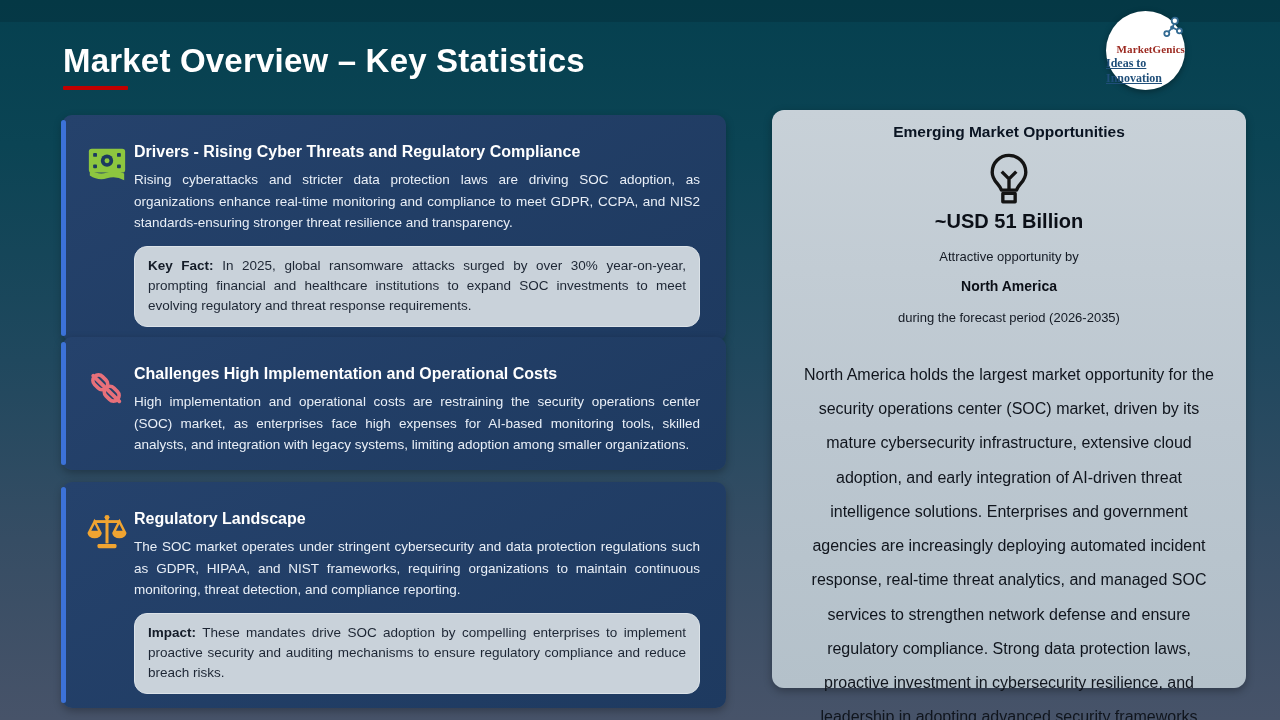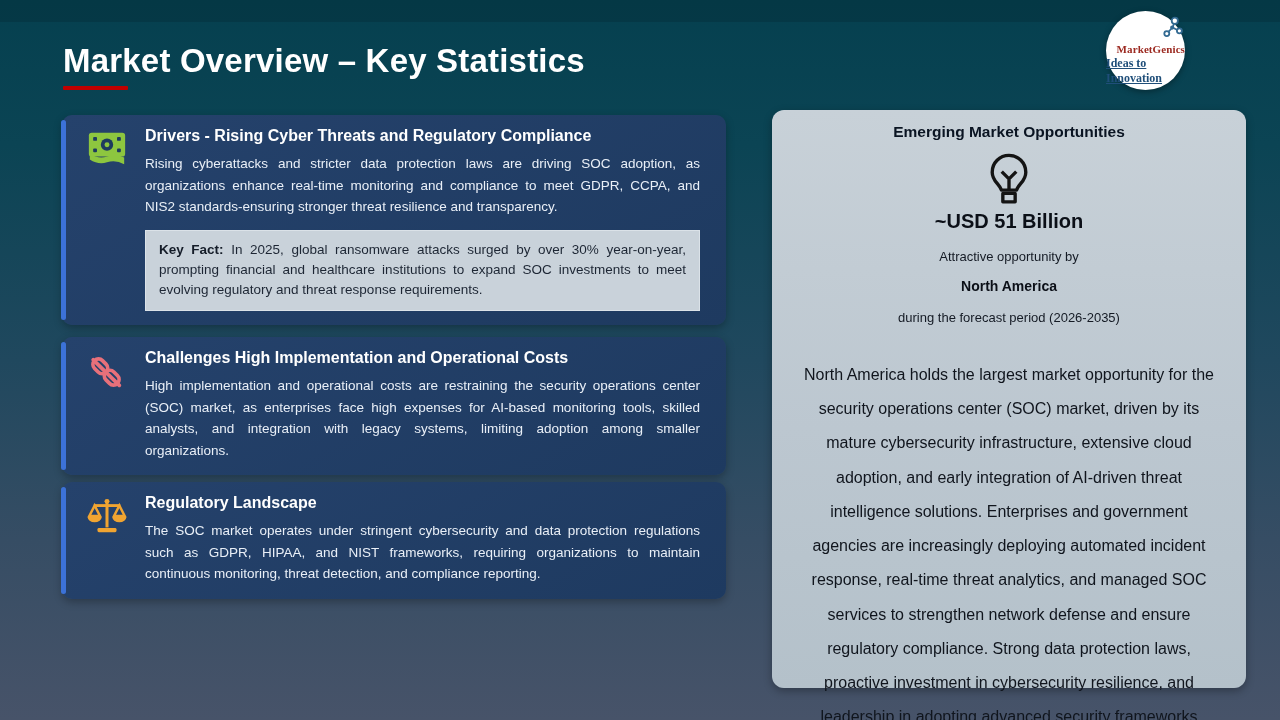--- a/index.html
+++ b/index.html
@@ -42,29 +42,29 @@
     position: absolute; left: 62px; width: 664px;
     background: linear-gradient(150deg, #25426c 0%, #1e3a60 60%, #1c3says 100%);
     background: linear-gradient(150deg, #25426c 0%, #1e3a60 100%);
     border-radius: 10px;
     box-shadow: 0 3px 8px rgba(0,0,0,0.28);
   }
   .card::before {
     content: ""; position: absolute; left: -1px; top: 5px; bottom: 5px; width: 5px;
     background: #3c72d8; border-radius: 6px;
   }
-  .card-inner { display: flex; padding: 12px 26px 14px 24px; gap: 17px; }
+  .card-inner { display: flex; padding: 28px 26px 14px 24px; gap: 6px; }
   .card-icon { flex: 0 0 42px; padding-top: 3px; }
   .card-text { flex: 1; }
   .card-title { font-size: 16px; font-weight: bold; color: #ffffff; margin-bottom: 8px; }
   .card-body {
     font-size: 13.5px; line-height: 1.6; color: #e9eff7; text-align: justify;
   }
   .callout {
-    margin-top: 12px; background: #c9d2da; border: 1px solid #dbe2e8; border-radius: 0;
+    margin-top: 12px; background: #c9d2da; border: 1px solid #dbe2e8; border-radius: 13px;
     padding: 9px 13px; font-size: 13.5px; line-height: 1.5; color: #1d2634; text-align: justify;
   }
   .callout b { color: #141c28; }
   #card-drivers { top: 115px; }
   #card-challenges { top: 337px; }
   #card-regulatory { top: 482px; }
   
   .opportunity-panel {
     position: absolute; left: 772px; top: 110px; width: 474px; height: 578px;
     background: linear-gradient(180deg, #c8d1d8 0%, #bcc7d0 55%, #b4c1ca 100%);
@@ -166,20 +166,24 @@
         </g>
         <circle cx="22" cy="4.6" r="2.6" fill="#f0a431"></circle>
         <path d="M1.6 21 a7.4 5.6 0 0 0 14.8 0 z" fill="#f0a431"></path>
         <path d="M27.6 21 a7.4 5.6 0 0 0 14.8 0 z" fill="#f0a431"></path>
         <rect x="12" y="32.5" width="20" height="4.5" rx="1.5" fill="#f0a431"></rect>
       </svg>
     </div>
     <div class="card-text">
       <div class="card-title">Regulatory Landscape</div>
       <div class="card-body">The SOC market operates under stringent cybersecurity and data protection regulations such as GDPR, HIPAA, and NIST frameworks, requiring organizations to maintain continuous monitoring, threat detection, and compliance reporting.</div>
+      <div class="callout">
+        <b>Impact:</b>
+        <span>These mandates drive SOC adoption by compelling enterprises to implement proactive security and auditing mechanisms to ensure regulatory compliance and reduce breach risks.</span>
+      </div>
     </div>
   </div>
 </div>
 
 <div class="opportunity-panel">
   <div class="opp-title">Emerging Market Opportunities</div>
   <div class="opp-bulb">
     <svg width="46" height="56" viewBox="0 0 40 50">
       <g fill="none" stroke="#141414" stroke-width="3" stroke-linejoin="round">
         <path d="M20 3 C28.3 3 35 9.7 35 18 c0 4.6 -2.2 7.5 -4.6 10.3 c-1.6 1.9 -3 3.7 -3.7 5.7 H13.3 c-0.7 -2 -2.1 -3.8 -3.7 -5.7 C7.2 25.5 5 22.6 5 18 C5 9.7 11.7 3 20 3 Z"></path>

